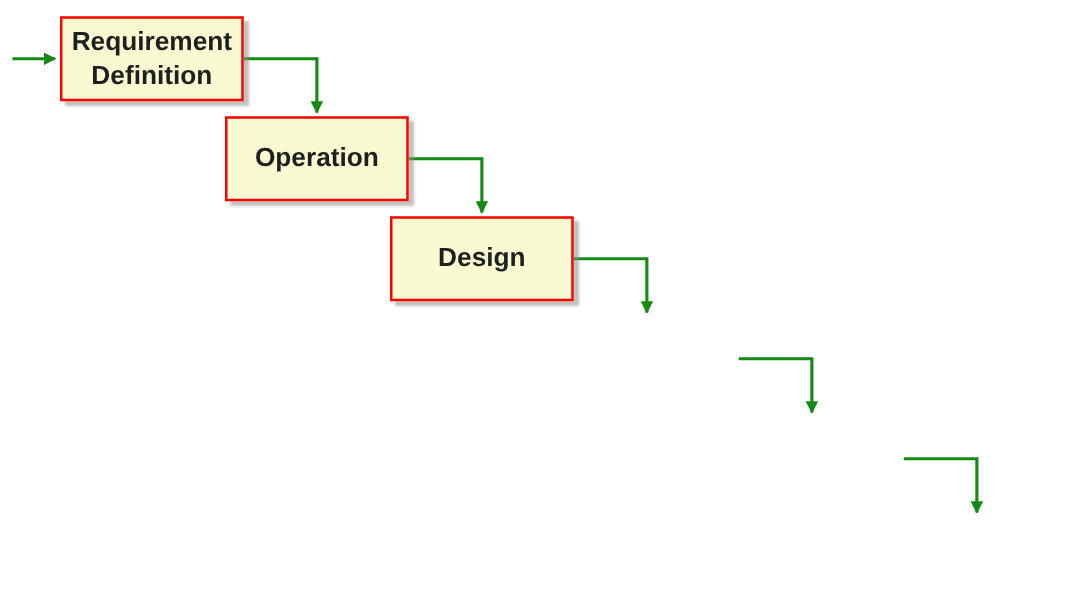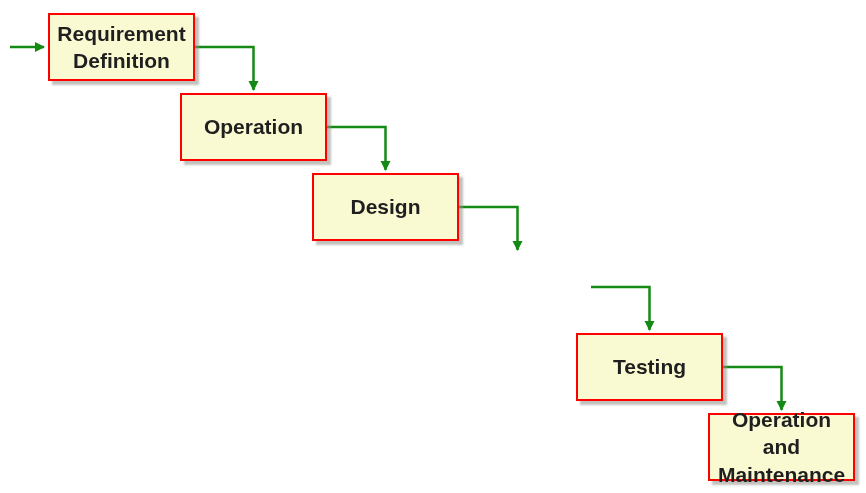--- a/index.html
+++ b/index.html
@@ -89,21 +89,15 @@
 
   <div class="step-box s1">
     <span class="step-label">Operation</span>
   </div>
 
   <div class="step-box s2">
     <span class="step-label">Design</span>
   </div>
 
 
-  <div class="step-box s4">
-    <span class="step-label">Testing</span>
-  </div>
 
-  <div class="step-box s5">
-    <span class="step-label">Operation and Maintenance</span>
-  </div>
 
 </div>
 
 </body></html>

